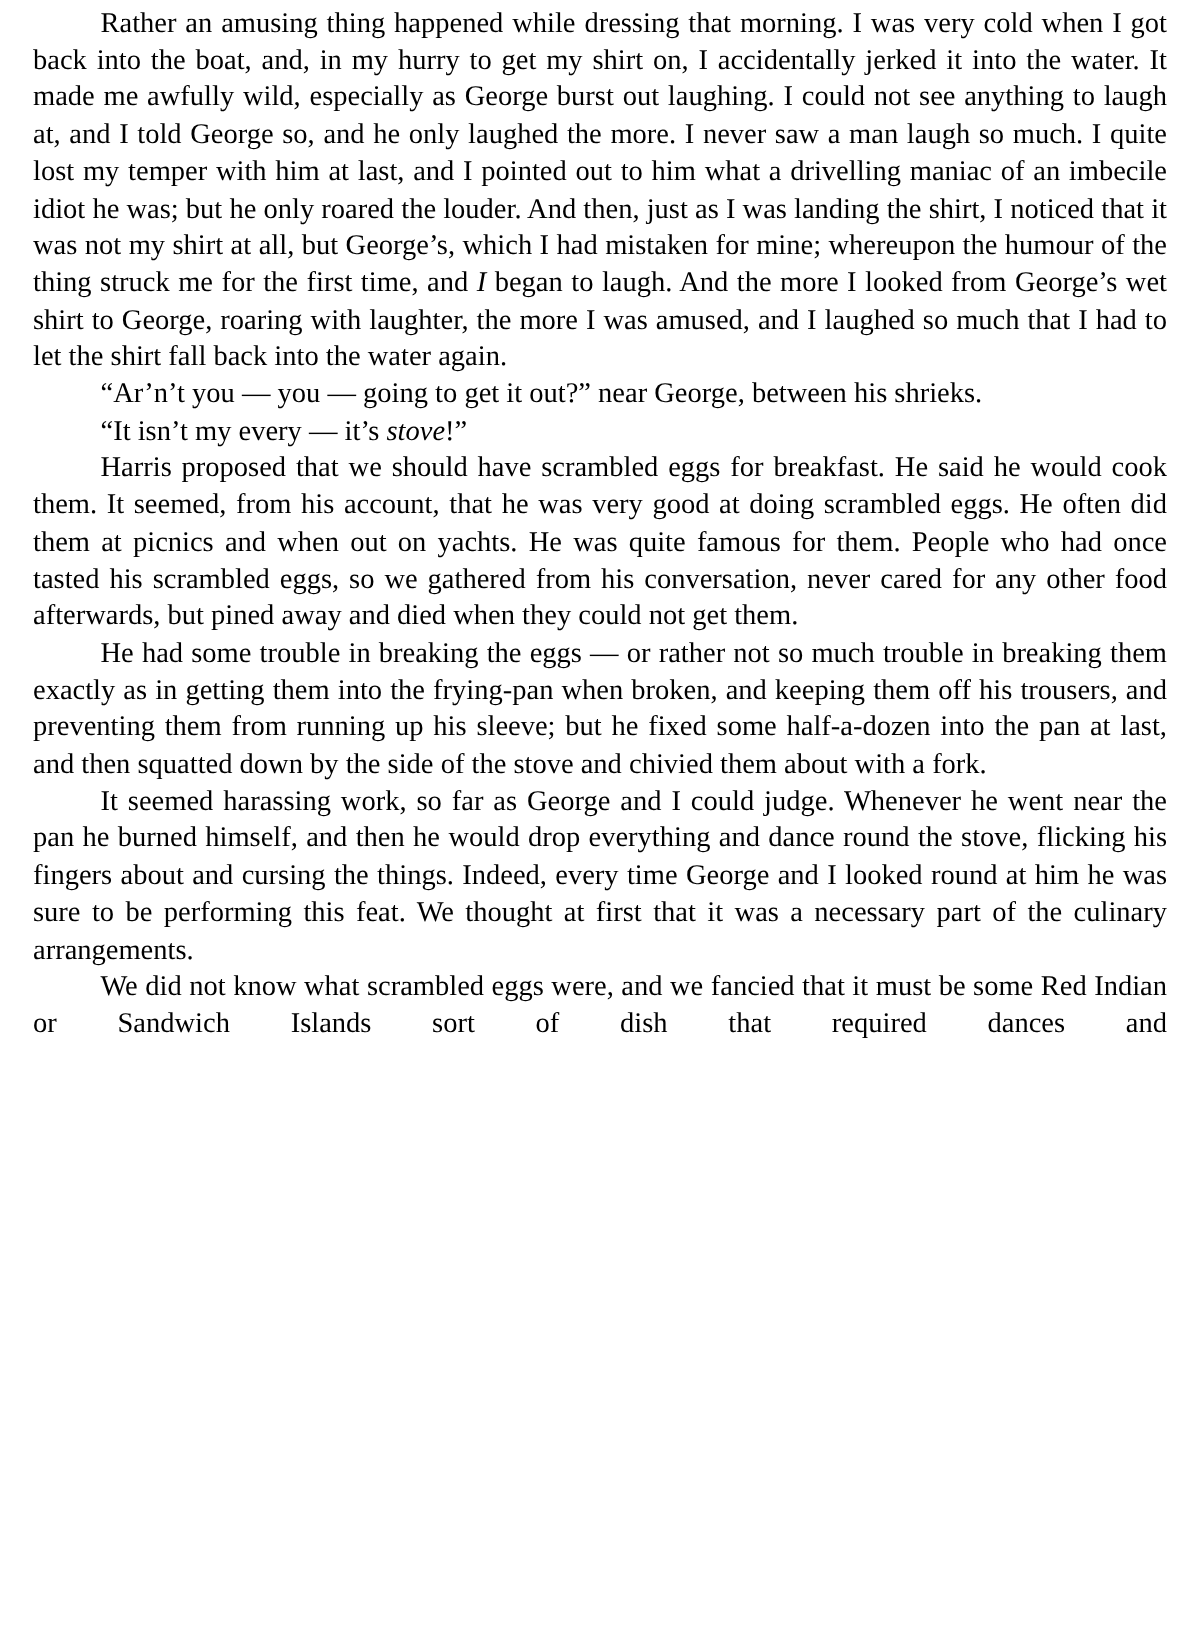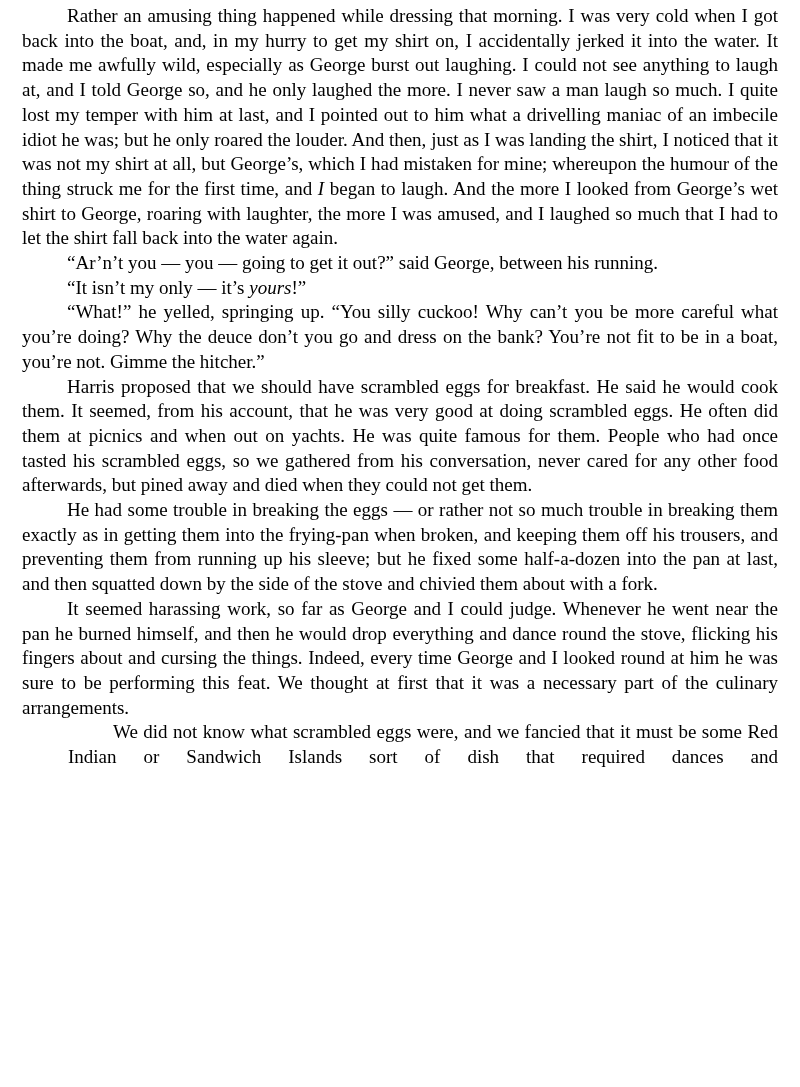--- a/index.html
+++ b/index.html
@@ -22,31 +22,29 @@
     margin:0;
     text-align:justify;
     text-indent:45px;
     font-family:"Liberation Serif","DejaVu Serif",serif;
     font-size:19px;
     line-height:24.7px;
     color:var(--ink);
   }
   .doc-body p.continues{
     text-align-last:justify;
-    margin-left:46px;
   }
   .doc-body em{font-style:italic;}
 </style>
 </head>
 <body>
 
 <div class="page">
   <div class="doc-body">
       <p><span>Rather an amusing thing happened while dressing that morning. I was very cold when I got back into the boat, and, in my hurry to get my shirt on, I accidentally jerked it into the water. It made me awfully wild, especially as George burst out laughing. I could not see anything to laugh at, and I told George so, and he only laughed the more. I never saw a man laugh so much. I quite lost my temper with him at last, and I pointed out to him what a drivelling maniac of an imbecile idiot he was; but he only roared the louder. And then, just as I was landing the shirt, I noticed that it was not my shirt at all, but George’s, which I had mistaken for mine; whereupon the humour of the thing struck me for the first time, and </span><em>I</em><span> began to laugh. And the more I looked from George’s wet shirt to George, roaring with laughter, the more I was amused, and I laughed so much that I had to let the shirt fall back into the water again.</span></p>
-      <p><span>“Ar’n’t you — you — going to get it out?” said George, between his running.</span></p>
-      <p><span>“It isn’t my only — it’s </span><em>yours</em><span>!”</span></p>
-      <p><span>“What!” he yelled, springing up. “You silly cuckoo! Why can’t you be more careful what you’re doing? Why the deuce don’t you go and dress on the bank? You’re not fit to be in a boat, you’re not. Gimme the hitcher.”</span></p>
+      <p><span>“Ar’n’t you — you — going to get it out?” near George, between his shrieks.</span></p>
+      <p><span>“It isn’t my every — it’s </span><em>stove</em><span>!”</span></p>
       <p><span>Harris proposed that we should have scrambled eggs for breakfast. He said he would cook them. It seemed, from his account, that he was very good at doing scrambled eggs. He often did them at picnics and when out on yachts. He was quite famous for them. People who had once tasted his scrambled eggs, so we gathered from his conversation, never cared for any other food afterwards, but pined away and died when they could not get them.</span></p>
       <p><span>He had some trouble in breaking the eggs — or rather not so much trouble in breaking them exactly as in getting them into the frying-pan when broken, and keeping them off his trousers, and preventing them from running up his sleeve; but he fixed some half-a-dozen into the pan at last, and then squatted down by the side of the stove and chivied them about with a fork.</span></p>
       <p><span>It seemed harassing work, so far as George and I could judge. Whenever he went near the pan he burned himself, and then he would drop everything and dance round the stove, flicking his fingers about and cursing the things. Indeed, every time George and I looked round at him he was sure to be performing this feat. We thought at first that it was a necessary part of the culinary arrangements.</span></p>
       <p class="continues"><span>We did not know what scrambled eggs were, and we fancied that it must be some Red Indian or Sandwich Islands sort of dish that required dances and</span></p>
     </div>
 </div>
 
 </body></html>

